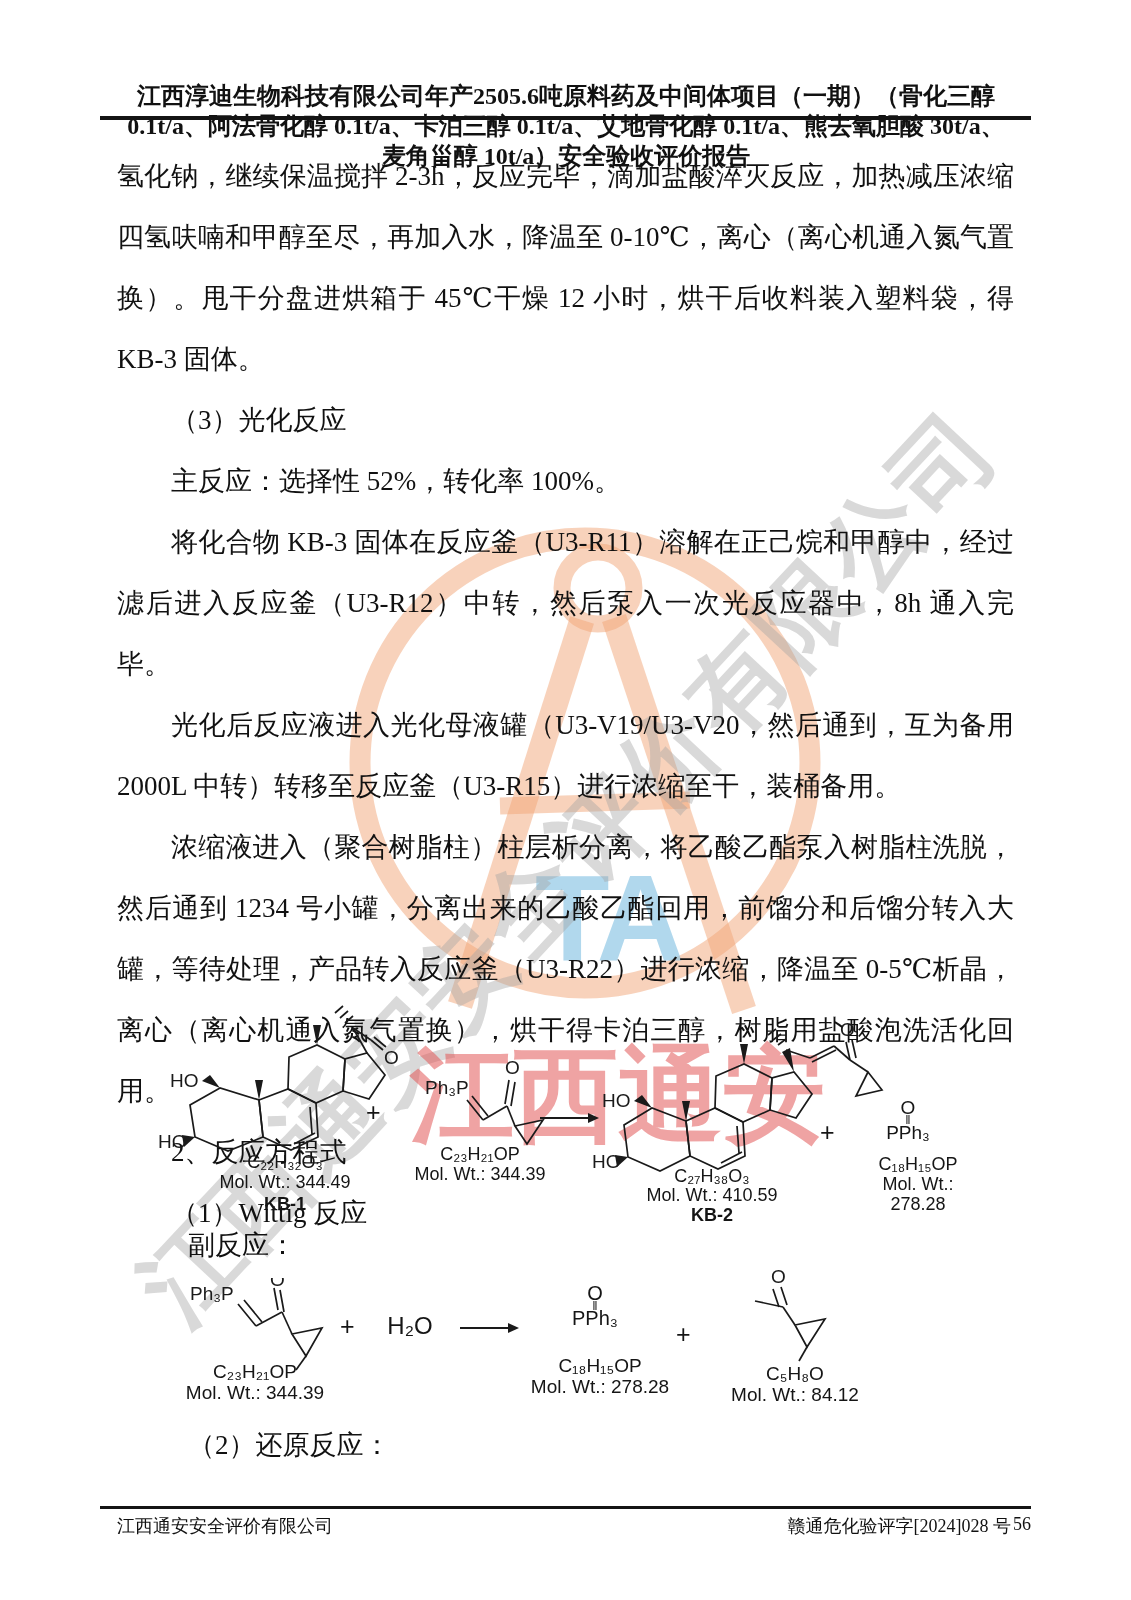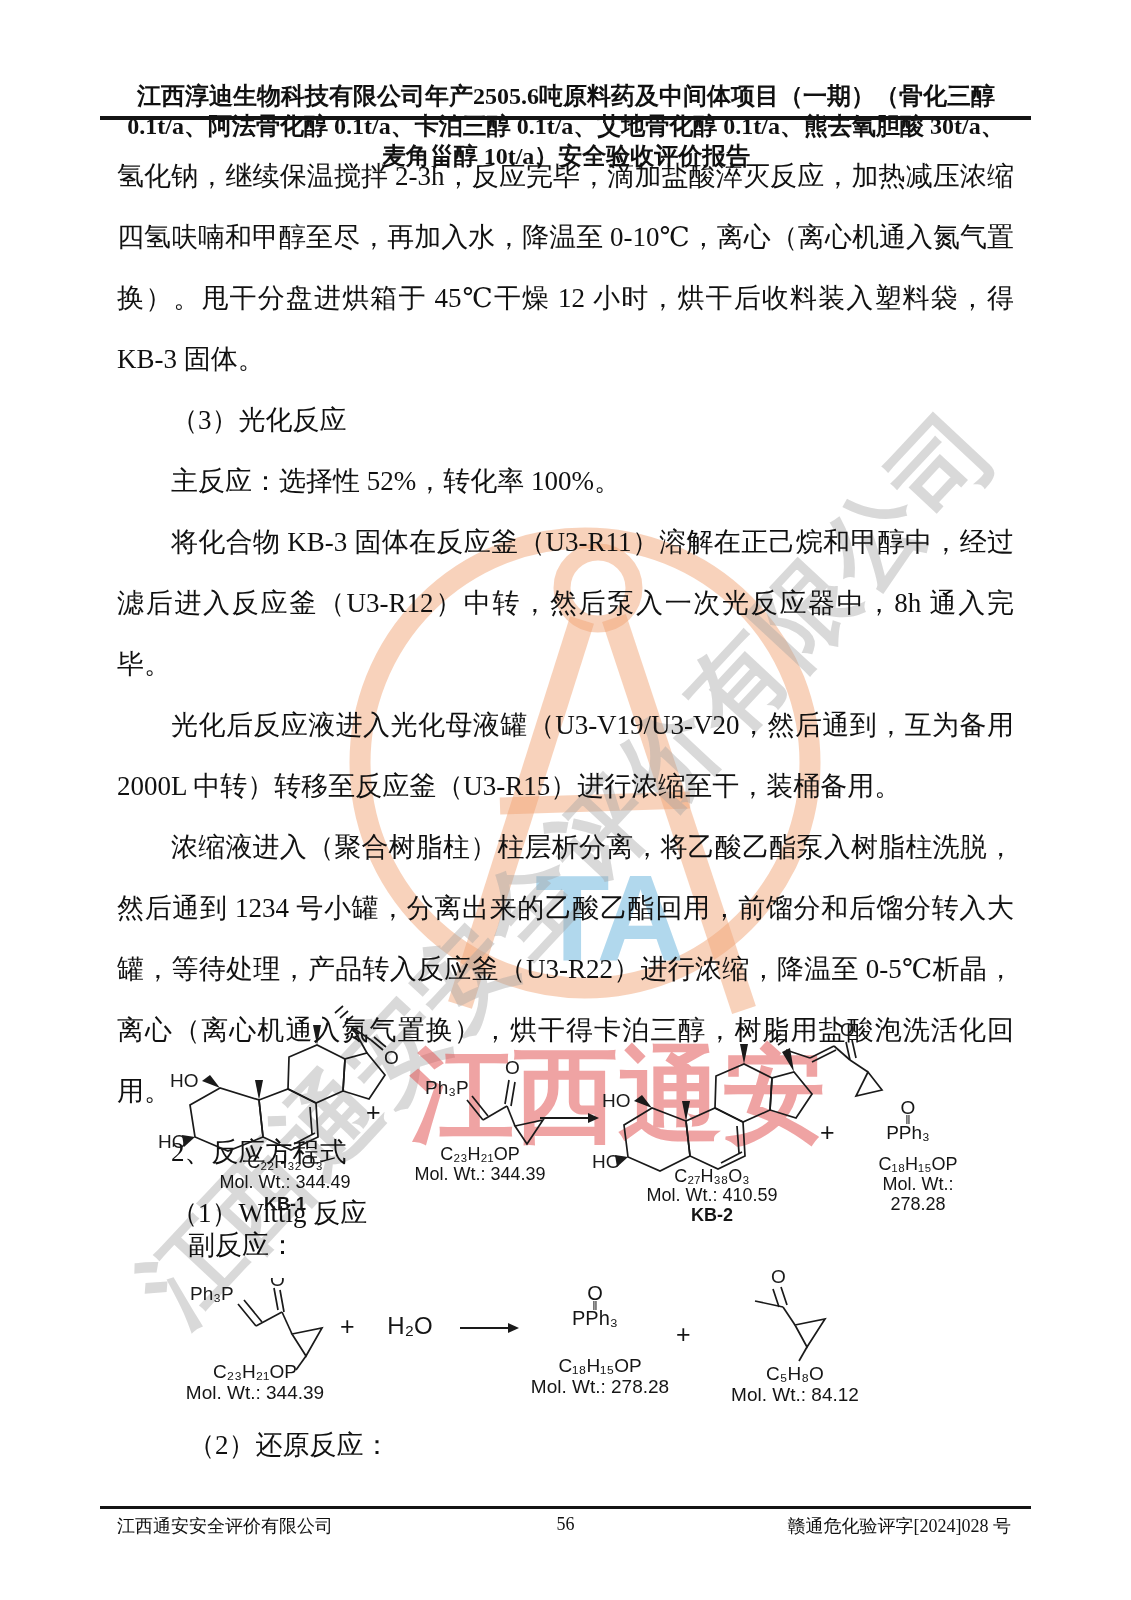--- a/index.html
+++ b/index.html
@@ -65,21 +65,21 @@
     font-family:"Liberation Sans","DejaVu Sans",sans-serif;
     font-size:19px;line-height:15px;color:#151515;
   }
   .tppo .db{font-size:13px;line-height:10px;}
   .arrow-svg line{stroke:#1a1a1a;stroke-width:1.8;}
   .arrow-svg polygon{fill:#1a1a1a;}
   
   .footer-rule{position:absolute;left:100px;top:1506px;width:931px;height:3px;background:#141414;z-index:2;}
   .footer{position:absolute;left:100px;top:1514px;width:931px;z-index:2;font-size:18px;}
   .footer .fl{position:absolute;left:17px;top:0;}
-  .footer .fc{position:absolute;left:0;width:931px;text-align:center;top:0;}
+  .footer .fc{position:absolute;left:0;width:931px;text-align:right;top:0;}
   .footer .fr{position:absolute;right:20px;top:0;}
 </style>
 </head>
 <body>
 
 <div class="page">
 
   <svg class="wm" style="left:330px;top:500px;" width="520" height="560" viewBox="0 0 520 560">
     <g stroke="rgba(242,166,120,0.5)" fill="none">
       <circle cx="255" cy="263" r="225" stroke-width="21"></circle>

